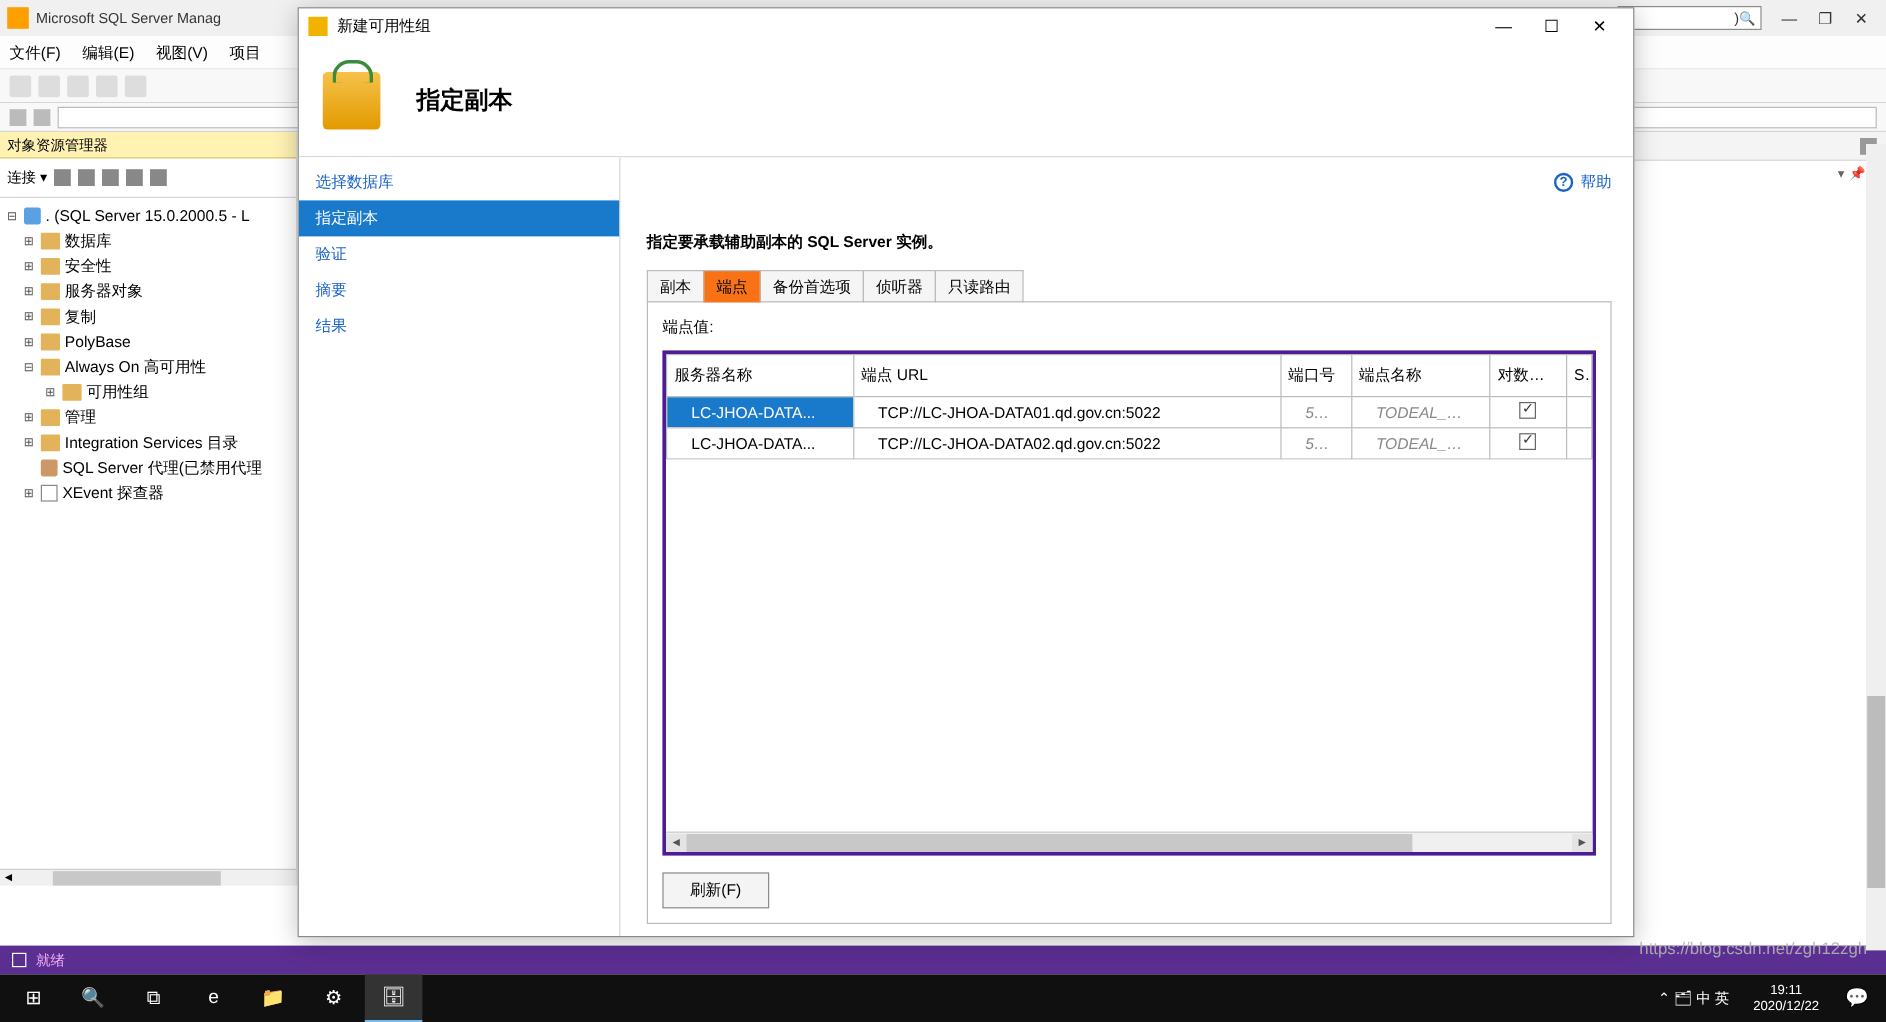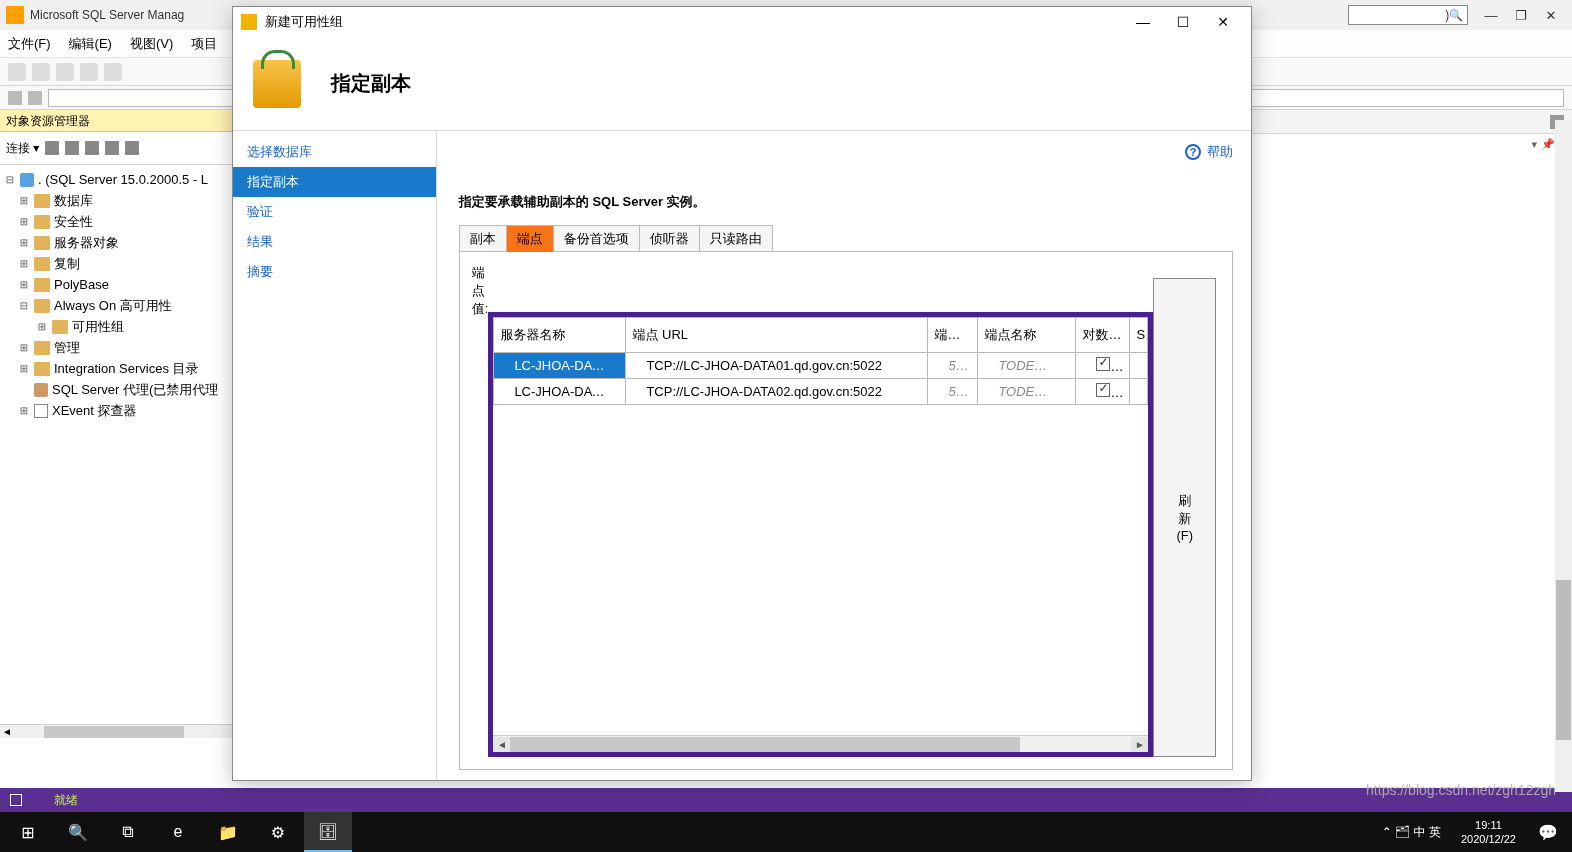--- a/index.html
+++ b/index.html
@@ -28,68 +28,68 @@
 .tree .dbicon { width: 14px; height: 14px; background: #5aa0e2; border-radius: 2px; margin: 0 4px; }
 .tree .xicon { width: 14px; height: 14px; border: 1px solid #888; margin: 0 4px; }
 .tree .ind1 { padding-left: 18px; }
 .tree .ind2 { padding-left: 36px; }
 .tree-scroll { height:14px; background:#f0f0f0; border-top:1px solid #d0d0d0; display:flex; align-items:center;}
 .tree-scroll .thumb { width:140px; height:12px; background:#c8c8c8; margin-left:30px;}
 .right-area { flex: 1; background: #fff; display:flex; flex-direction:column;}
 .right-area .wrench-bar { height:24px; background:#f4f4f4; border-bottom:1px solid #d6d6d6; display:flex; align-items:center; justify-content:flex-end; padding:0 8px;}
 .right-area .wrench { width:14px; height:14px; background:#999;}
 .right-corner { position:absolute; top:138px; right:4px; display:flex; gap:4px; font-size:11px; color:#666;}
-.statusbar { position: absolute; bottom: 40px; left: 0; right: 0; height: 24px; background: #5b2e91; color: #bef264; display: flex; align-items: center; padding: 0 10px; font-size: 12px; gap: 24px; }
+.statusbar { position: absolute; bottom: 40px; left: 0; right: 0; height: 24px; background: #5b2e91; color: #f0abfc; display: flex; align-items: center; padding: 0 10px; font-size: 12px; }
 .statusbar .sq { width:12px; height:12px; border:1px solid #fff; margin-right:8px;}
 .taskbar { position: absolute; bottom: 0; left: 0; right: 0; height: 40px; background: #101010; display: flex; align-items: center; padding: 0 4px; gap: 2px; }
 .taskbar .tbitem { width: 48px; height: 40px; display: flex; align-items: center; justify-content: center; color: #fff; font-size: 16px; }
 .taskbar .tbitem.active { background: #333; border-bottom:2px solid #76b9ed;}
 .taskbar .spacer { flex: 1; }
 .taskbar .clock { color: #fff; font-size: 11px; text-align: center; padding: 0 10px; line-height: 14px; }
 .taskbar .tray { color:#fff; font-size:12px; padding:0 8px;}
 .watermark { position:absolute; bottom:54px; right:16px; color: rgba(180,180,180,0.9); font-size:14px; font-family:Arial; pointer-events:none; z-index:50;}
 
 
-.modal { position: absolute; top: 6px; left: 232px; width: 1020px; height: 775px; background: #fff; border: 1px solid #888; box-shadow: 0 4px 20px rgba(0,0,0,0.25); z-index: 40; display:flex; flex-direction:column;}
+.modal { position: absolute; top: 6px; left: 248px; width: 1114px; height: 775px; background: #fff; border: 1px solid #888; box-shadow: 0 4px 20px rgba(0,0,0,0.25); z-index: 40; display:flex; flex-direction:column;}
 .modal-titlebar { height: 30px; display: flex; align-items: center; padding: 0 8px; font-size: 13px; }
 .modal-titlebar .micon { width: 16px; height: 16px; background: #f2b200; margin-right: 8px; }
 .modal-titlebar .spacer { flex: 1; }
 .modal-titlebar .mwbtn { width: 40px; height: 28px; text-align: center; line-height: 28px; font-size: 14px; }
 .modal-header { height: 94px; display: flex; align-items: center; padding: 0 20px; border-bottom: 1px solid #d8d8d8; }
 .modal-header .bigicon { width: 48px; height: 48px; background: linear-gradient(#f7c24a,#e29a00); border-radius: 4px; position:relative; margin-right:30px;}
 .modal-header .bigicon::before { content:""; position:absolute; top:-10px; left:8px; width:28px; height:16px; border:3px solid #3c8a3c; border-bottom:none; border-radius: 14px 14px 0 0;}
 .modal-header .title { font-size: 20px; font-weight: bold; }
 .modal-main { flex:1; display: flex; overflow:hidden;}
 .modal-nav { width: 268px; background: #fff; border-right: 1px solid #d8d8d8; padding-top: 6px; }
 .modal-nav .navitem { height: 30px; display: flex; align-items: center; padding: 0 14px; font-size: 13px; color: #1a64c8; cursor: pointer; }
 .modal-nav .navitem.selected { background: #1979ca; color: #fff; }
 .modal-content { flex: 1; padding: 14px 18px 10px 22px; display: flex; flex-direction: column; position:relative;}
 .help-link { position:absolute; top:12px; right:18px; font-size:13px; color:#1a64c8; display:flex; align-items:center; gap:6px;}
 .help-link .qicon { width:16px; height:16px; border:2px solid #1a64c8; border-radius:50%; color:#1a64c8; font-size:11px; text-align:center; line-height:12px; font-weight:bold;}
 .instruction { font-size: 13px; font-weight: bold; margin: 48px 0 14px 0; }
 .tabs { display: flex; font-size: 13px; }
 .tab { padding: 4px 10px; border: 1px solid #bbb; border-bottom: none; background: #f5f5f5; margin-right: -1px; cursor:pointer;}
 .tab.active { background: #f97316; position: relative; z-index: 2; }
-.tab-content { border: 1px solid #bbb; border-top:1px solid #bbb; padding: 12px; flex: 1; display:flex; margin-top:-1px;}
+.tab-content { border: 1px solid #bbb; border-top:1px solid #bbb; padding: 12px; flex: 1; display:flex; flex-direction:column; margin-top:-1px;}
 .endpoint-label { font-size: 13px; margin-bottom: 10px; }
-.grid-wrap { border: 5px solid #4c1d95; flex:1; display:flex; flex-direction:column; background:#fff;margin-top:48px;}
+.grid-wrap { border: 3px solid #4c1d95; flex:1; display:flex; flex-direction:column; background:#fff;}
 .grid { width: 100%; border-collapse: collapse; font-size: 13px; table-layout:fixed;}
 .grid th, .grid td { border: 1px solid #bbb; padding: 4px 20px; text-align: left; height:24px; overflow:hidden; white-space:nowrap; text-overflow:ellipsis;}
 .grid th { background: #fff; font-weight: normal; vertical-align:top; height:auto; padding:8px 6px;}
 .grid tr.selected td:first-child { background: #1979ca; color: #fff; }
 .grid td.port { color:#888; font-style:italic; text-align:left;}
 .grid td.epname { color:#888; font-style:italic;}
 .grid .chk { display:inline-block; width:14px; height:14px; border:1px solid #666; background:#fff; position:relative;}
 .grid .chk::after { content:"✓"; position:absolute; top:-3px; left:1px; font-size:12px; color:#333;}
 .grid-body-space { flex:1; background:#fff;}
 .hscroll { height:17px; background:#f0f0f0; display:flex; align-items:center; border-top:1px solid #ccc;}
 .hscroll .arr { width:17px; height:15px; background:#e4e4e4; text-align:center; font-size:10px; line-height:15px; color:#555;}
 .hscroll .track { flex:1; position:relative; height:15px;}
 .hscroll .thumb { position:absolute; left:0; width:82%; height:15px; background:#c8c8c8;}
-.refresh-row { display:flex; justify-content:flex-end; padding:14px 4px 0 0;}
+.refresh-row { display:flex; justify-content:flex-start; padding:14px 4px 0 0;}
 .refresh-btn { padding: 5px 22px; font-size: 13px; border: 1px solid #8a8a8a; background: #f4f4f4; }
 .page-scroll { position:absolute; top:120px; right:0; width:17px; bottom:60px; background:#efefef;}
 .page-scroll .pthumb { position:absolute; top:460px; width:15px; height:160px; background:#bcbcbc; left:1px;}
 </style>
 </head>
 <body>
 
 <div class="ssms-titlebar">
   <div class="icon"></div>
   <span>Microsoft SQL Server Manag</span>
@@ -223,22 +223,22 @@
   </div>
   <div class="modal-header">
     <div class="bigicon"></div>
     <div class="title">指定副本</div>
   </div>
   <div class="modal-main">
     <div class="modal-nav">
       <div class="navitem">选择数据库</div>
       <div class="navitem selected">指定副本</div>
       <div class="navitem">验证</div>
+      <div class="navitem">摘要</div>
       <div class="navitem">结果</div>
-      <div class="navitem">摘要</div>
     </div>
     <div class="modal-content">
       <div class="help-link">
         <div class="qicon">?</div>
         <span>帮助</span>
       </div>
       <div class="instruction">指定要承载辅助副本的 SQL Server 实例。</div>
       <div class="tabs">
         <div class="tab">副本</div>
         <div class="tab active">端点</div>

